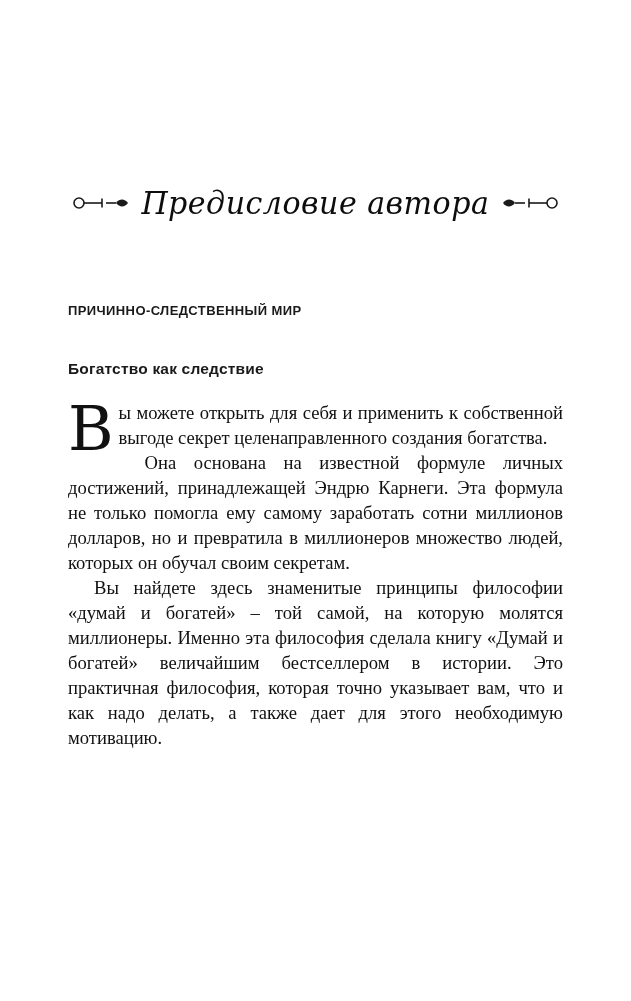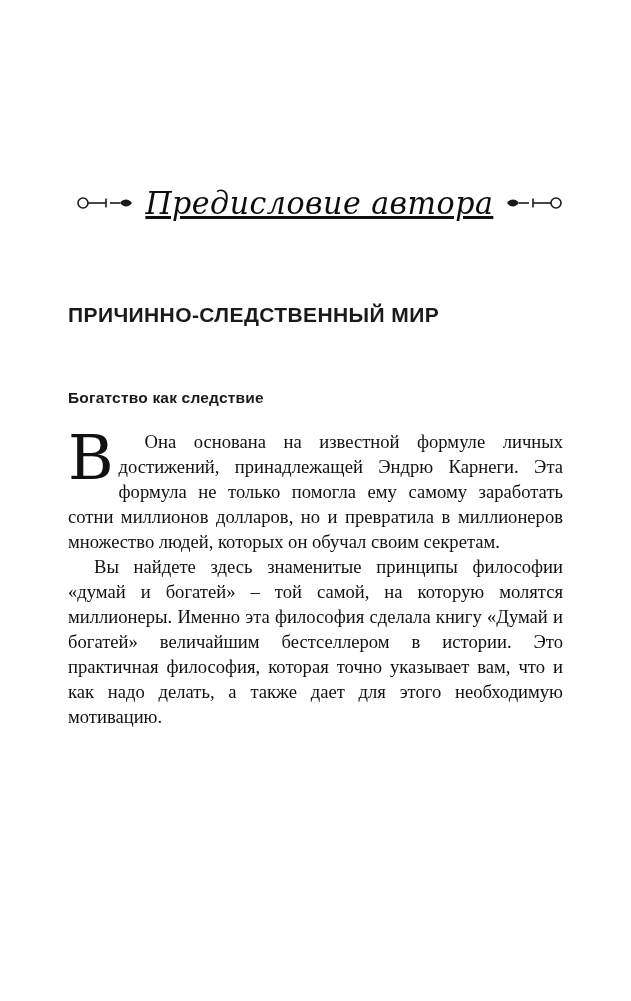--- a/index.html
+++ b/index.html
@@ -21,23 +21,22 @@
     height: 1001px;
     box-sizing: border-box;
     padding: 0 68px;
   }
 
   
   .chapter-head {
     margin-top: 185px;
     display: flex;
     align-items: center;
-    justify-content: flex-end;
+    justify-content: center;
     gap: 6px;
-    text-decoration: underline;
   }
   .ornament {
     display: flex;
     align-items: center;
     color: #1a1a1a;
   }
   .ornament svg { display: block; }
 
   .chapter-title {
     font-family: "DejaVu Serif", "Liberation Serif", serif;
@@ -46,26 +45,26 @@
     letter-spacing: 0.5px;
     white-space: nowrap;
     color: #0d0d0d;
     transform: scaleX(0.97);
   }
 
   
   .section-title {
     margin-top: 82px;
     font-family: "Liberation Sans", sans-serif;
-    font-size: 21px;
+    font-size: 13px;
     letter-spacing: 0.4px;
     color: #1a1a1a;
   }
   .subsection-title {
-    margin-top: 62px;
+    margin-top: 42px;
     font-family: "Liberation Sans", sans-serif;
     font-size: 15.5px;
     letter-spacing: 0.2px;
     color: #1a1a1a;
   }
 
   
   .body-copy {
     margin-top: 22px;
     font-size: 18.6px;
@@ -119,21 +118,21 @@
       </svg>
     </span>
   </div>
 
   <h1 class="section-title">ПРИЧИННО-СЛЕДСТВЕННЫЙ МИР</h1>
 
   <h2 class="subsection-title">Богатство как следствие</h2>
 
   <div class="body-copy">
     <p class="first">
-      <span class="dropcap">В</span>
+      <span class="dropcap">В</span><span>ы можете открыть для себя и применить к собственной выгоде секрет целенаправленного создания богатства.</span>
     </p>
     <p>
       <span>Она основана на известной формуле личных достижений, принадлежащей Эндрю Карнеги. Эта формула не только помогла ему самому заработать сотни миллионов долларов, но и превратила в миллионеров множество людей, которых он обучал своим секретам.</span>
     </p>
     <p>
       <span>Вы найдете здесь знаменитые принципы философии «думай и богатей» – той самой, на которую молятся миллионеры. Именно эта философия сделала книгу «Думай и богатей» величайшим бестселлером в истории. Это практичная философия, которая точно указывает вам, что и как надо делать, а также дает для этого необходимую мотивацию.</span>
     </p>
   </div>
 
 </div>

